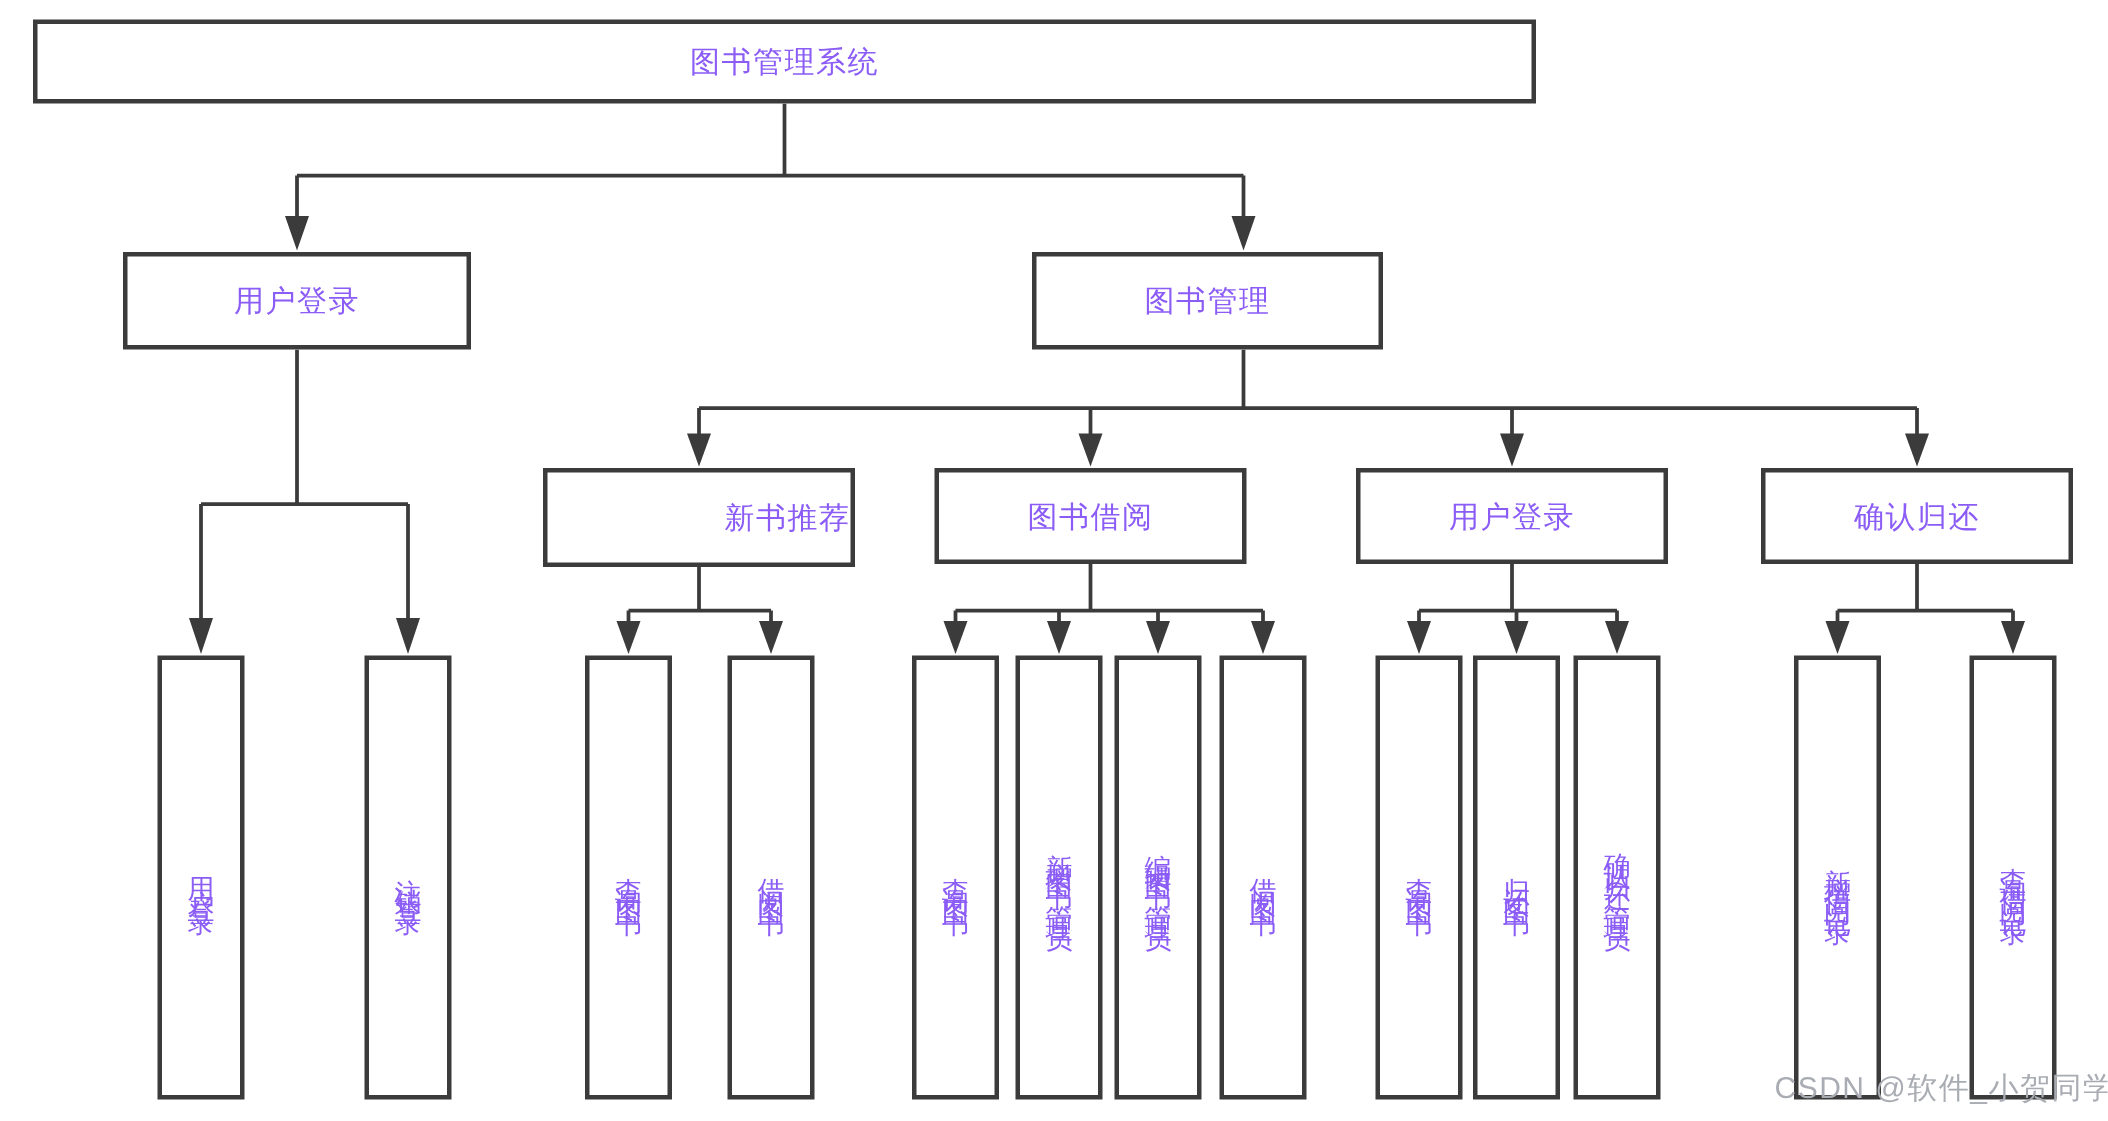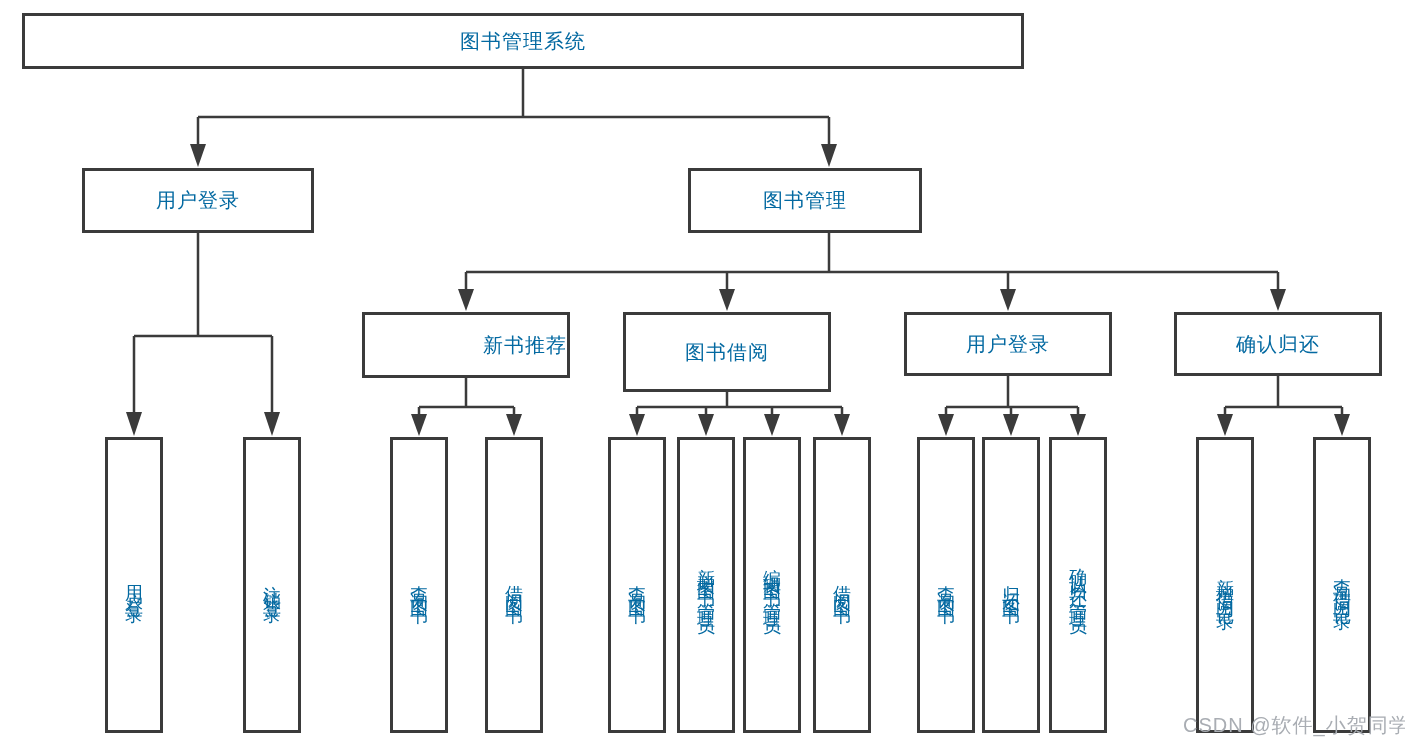--- a/index.html
+++ b/index.html
@@ -20,21 +20,21 @@
     pointer-events: none;
   }
   .node {
     position: absolute;
     box-sizing: border-box;
     background: #ffffff;
     border: 3px solid #3b3b3b;
     display: flex;
     align-items: center;
     justify-content: center;
-    color: #0369a1;
+    color: #8b5cf6;
   }
   .node.h span {
     font-size: 20px;
     letter-spacing: 1px;
     white-space: nowrap;
   }
   .node.v span {
     writing-mode: vertical-rl;
     text-orientation: mixed;
     font-size: 18px;
@@ -110,21 +110,21 @@
   <div class="node h" style="left:82px; top:168px; width:232px; height:65px;">
     <span>用户登录</span>
   </div>
   <div class="node h" style="left:688px; top:168px; width:234px; height:65px;">
     <span>图书管理</span>
   </div>
 
   <div class="node h" style="left:362px; top:312px; width:208px; height:66px;justify-content:flex-end;">
     <span>新书推荐</span>
   </div>
-  <div class="node h" style="left:623px; top:312px; width:208px; height:80px;">
+  <div class="node h" style="left:623px; top:312px; width:208px; height:64px;">
     <span>图书借阅</span>
   </div>
   <div class="node h" style="left:904px; top:312px; width:208px; height:64px;">
     <span>用户登录</span>
   </div>
   <div class="node h" style="left:1174px; top:312px; width:208px; height:64px;">
     <span>确认归还</span>
   </div>
 
   <div class="node v" style="left:105px; top:437px; width:58px; height:296px;">

